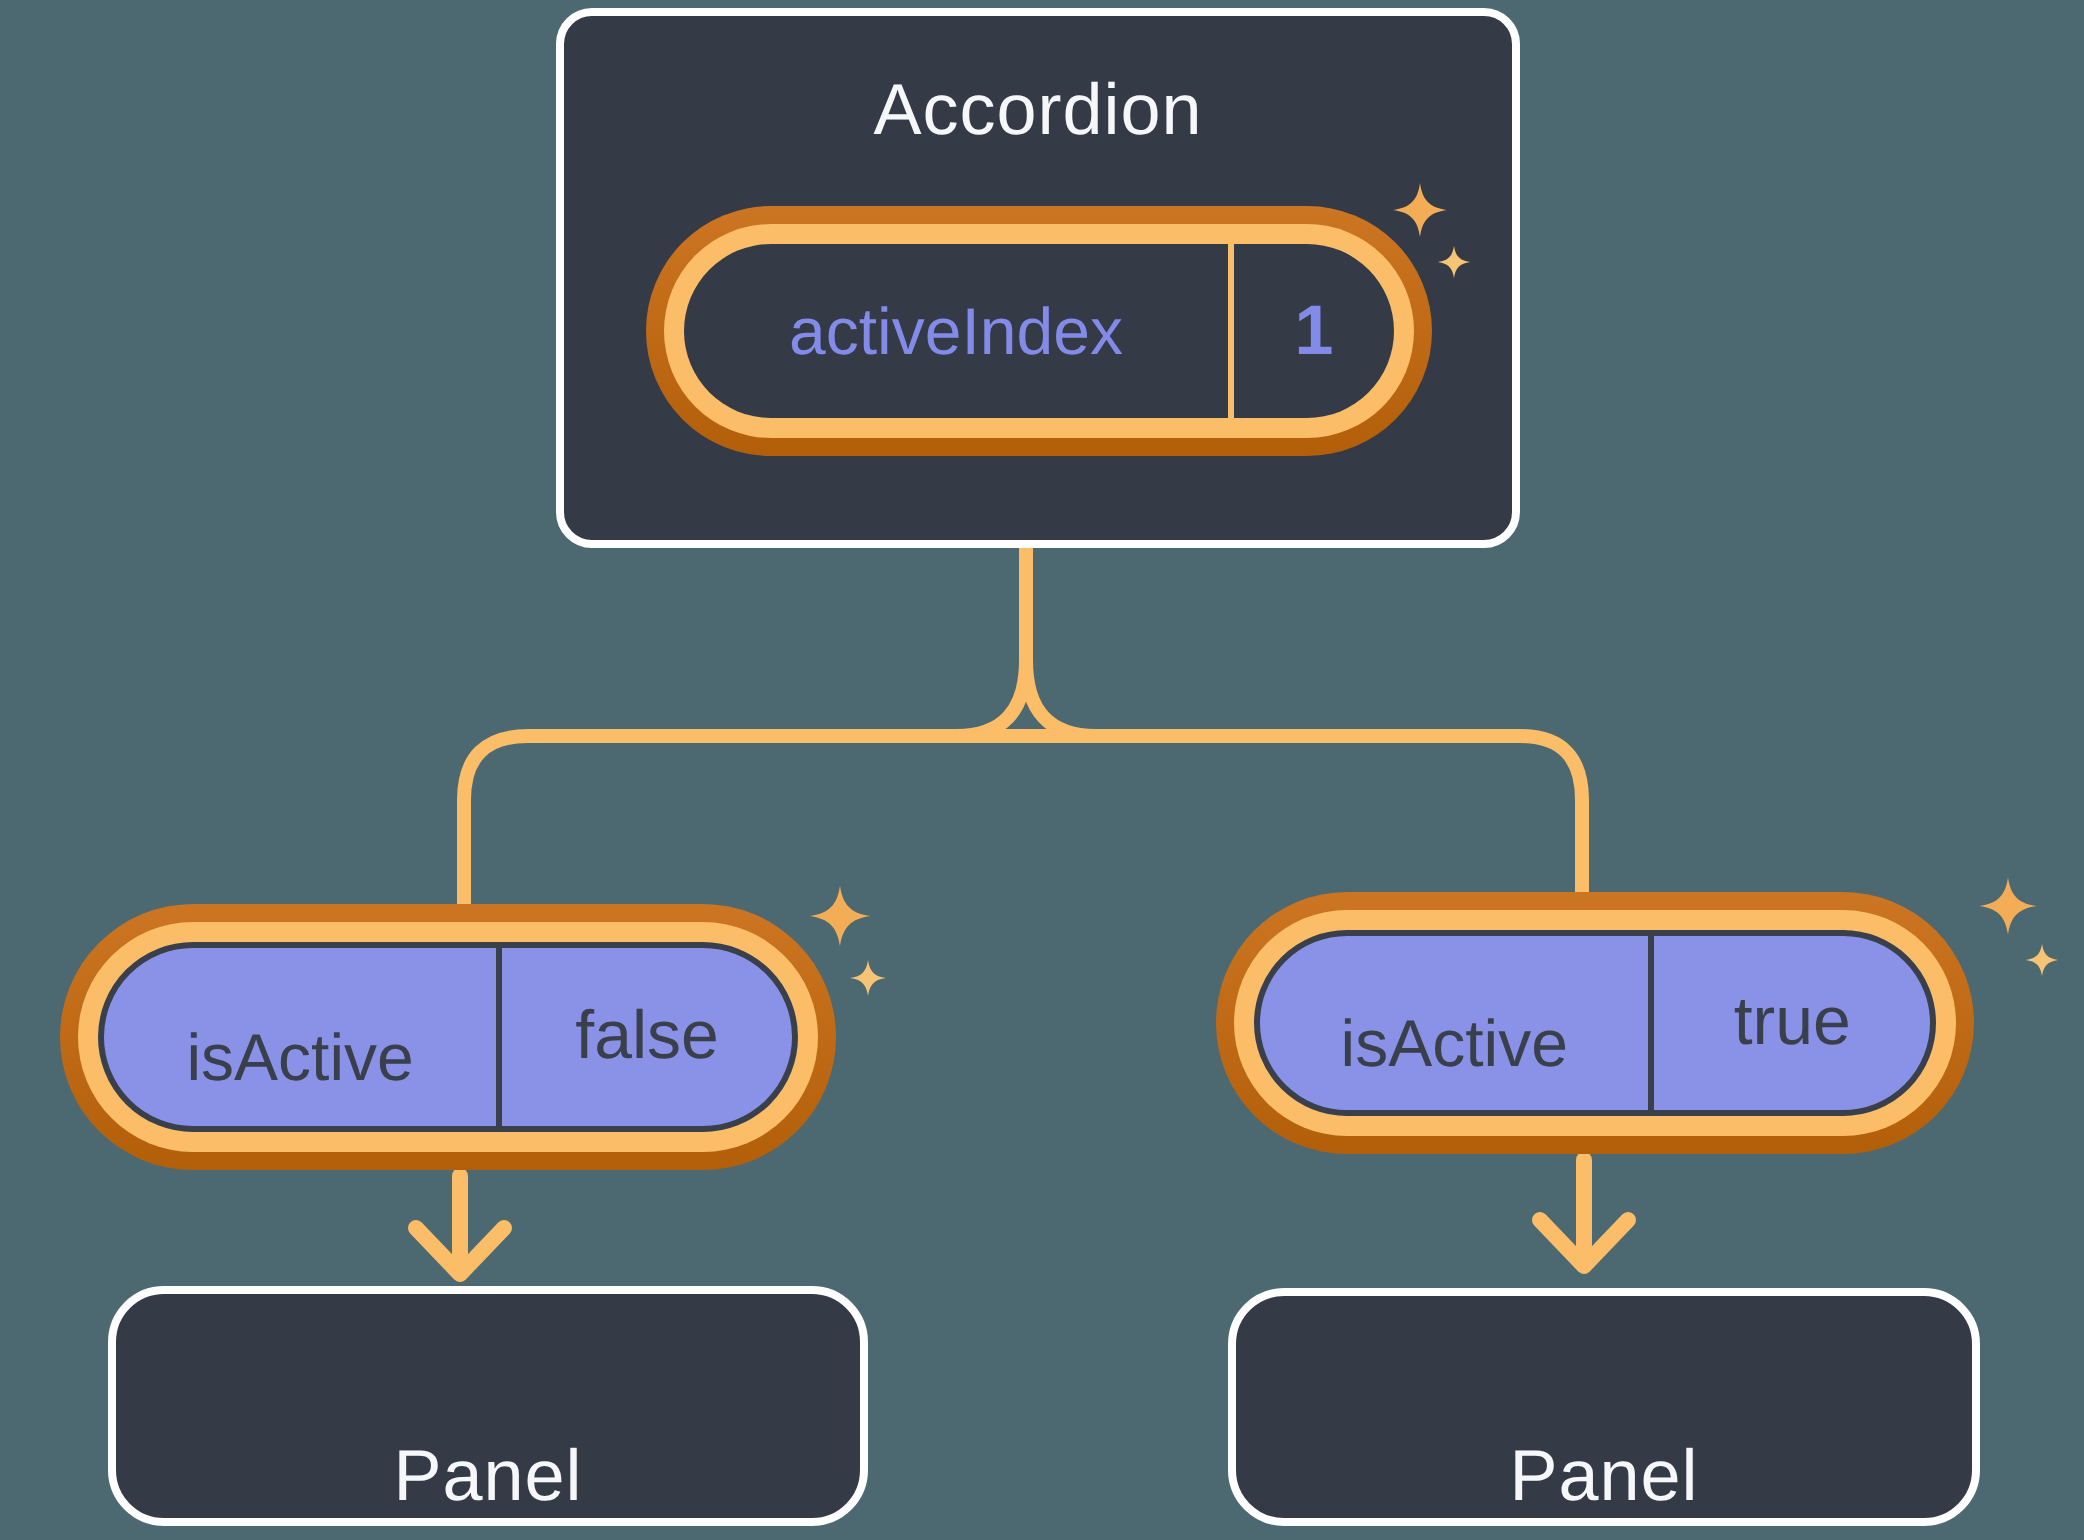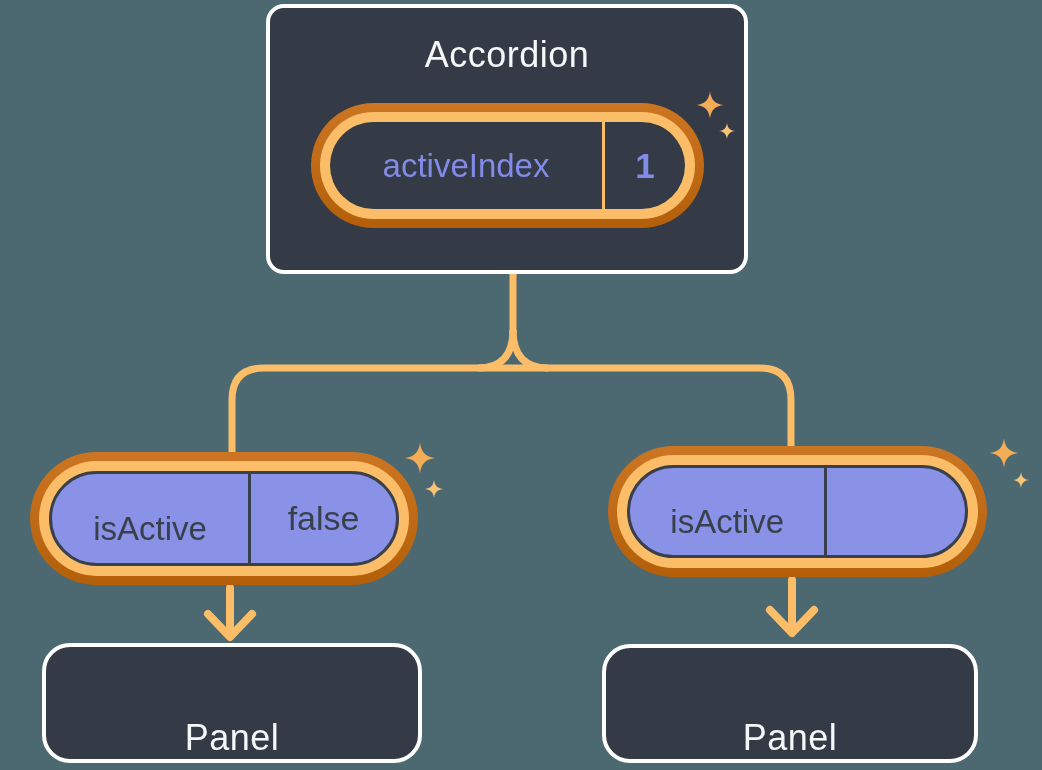--- a/index.html
+++ b/index.html
@@ -9,20 +9,21 @@
     overflow:hidden;
     background:var(--background,#4C6870);
     font-family:"Liberation Sans", sans-serif;
   }
   .connector-svg{position:absolute;left:0;top:0;z-index:1;}
   .node{
     position:absolute;z-index:2;box-sizing:border-box;
     background:var(--node-fill,#343A46);
     border:4px solid var(--node-border,#fff);
     border-radius:18px;
+    margin-left:12px;
   }
   .node-title{
     color:var(--node-text,#F6F7F9);
     font-size:36px;font-weight:500;letter-spacing:.5px;
     text-align:center;
   }
   .accordion-title{position:absolute;left:0;right:0;top:26px;}
   .panel{display:flex;align-items:flex-end;justify-content:center;border-radius:28px;}
   .pill{
     position:absolute;z-index:3;box-sizing:border-box;
@@ -92,20 +93,21 @@
         <div class="cell prop-value" style="flex:1 1 auto;">false</div>
       </div>
     </div>
   </div>
 
   <div class="pill" style="left:608px;top:446px;width:379px;height:131px;">
     <div class="pill-gold">
       <div class="pill-core core-purple">
         <div class="cell prop-label" style="flex:0 0 58%;">isActive</div>
         <div class="divider-dark"></div>
+        <div class="cell prop-value" style="flex:1 1 auto;">true</div>
       </div>
     </div>
   </div>
 
   <div class="node panel" style="left:42px;top:643px;width:380px;height:120px;">
     <div class="node-title">Panel</div>
   </div>
 
   <div class="node panel" style="left:602px;top:644px;width:376px;height:119px;">
     <div class="node-title">Panel</div>

